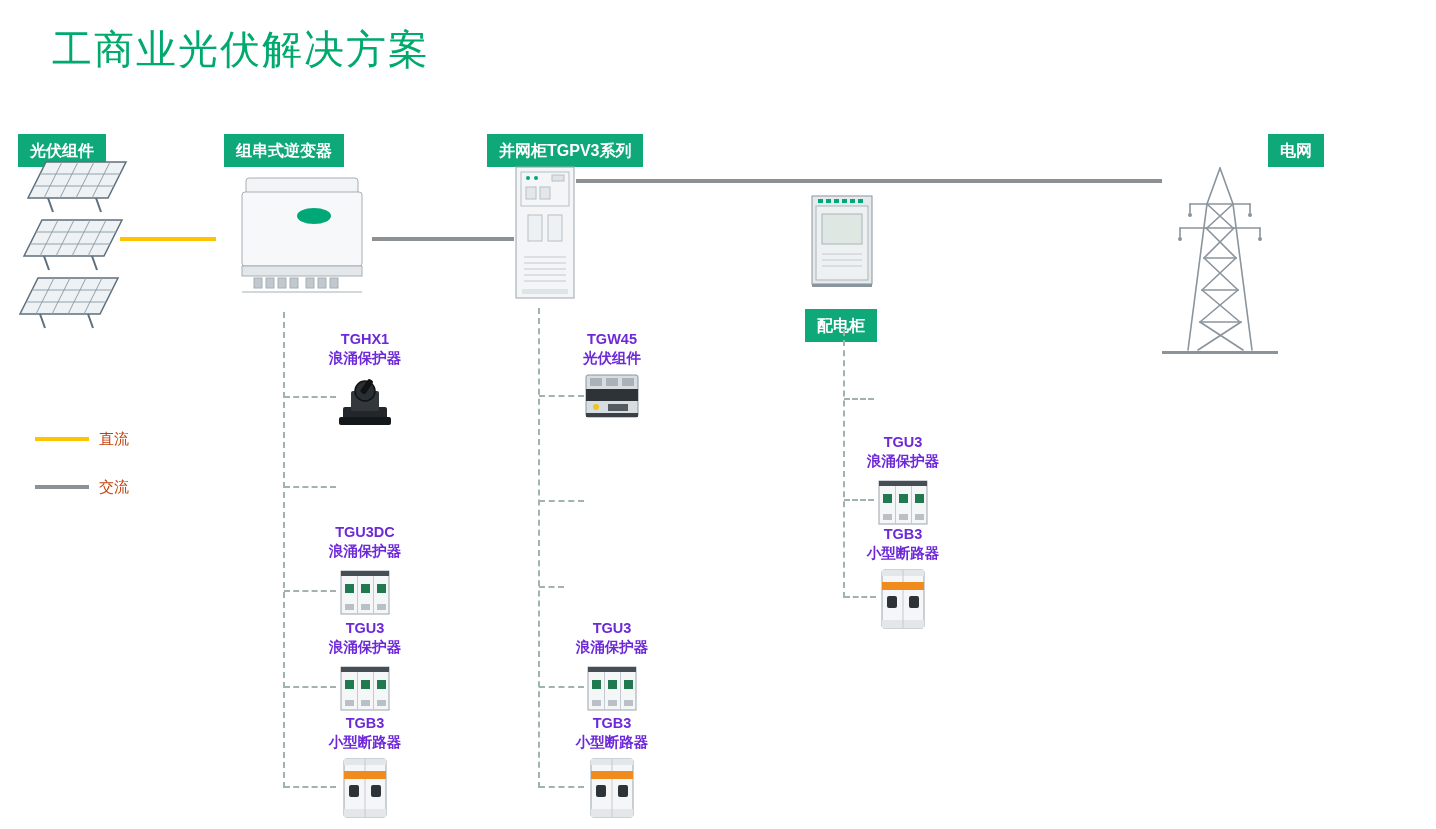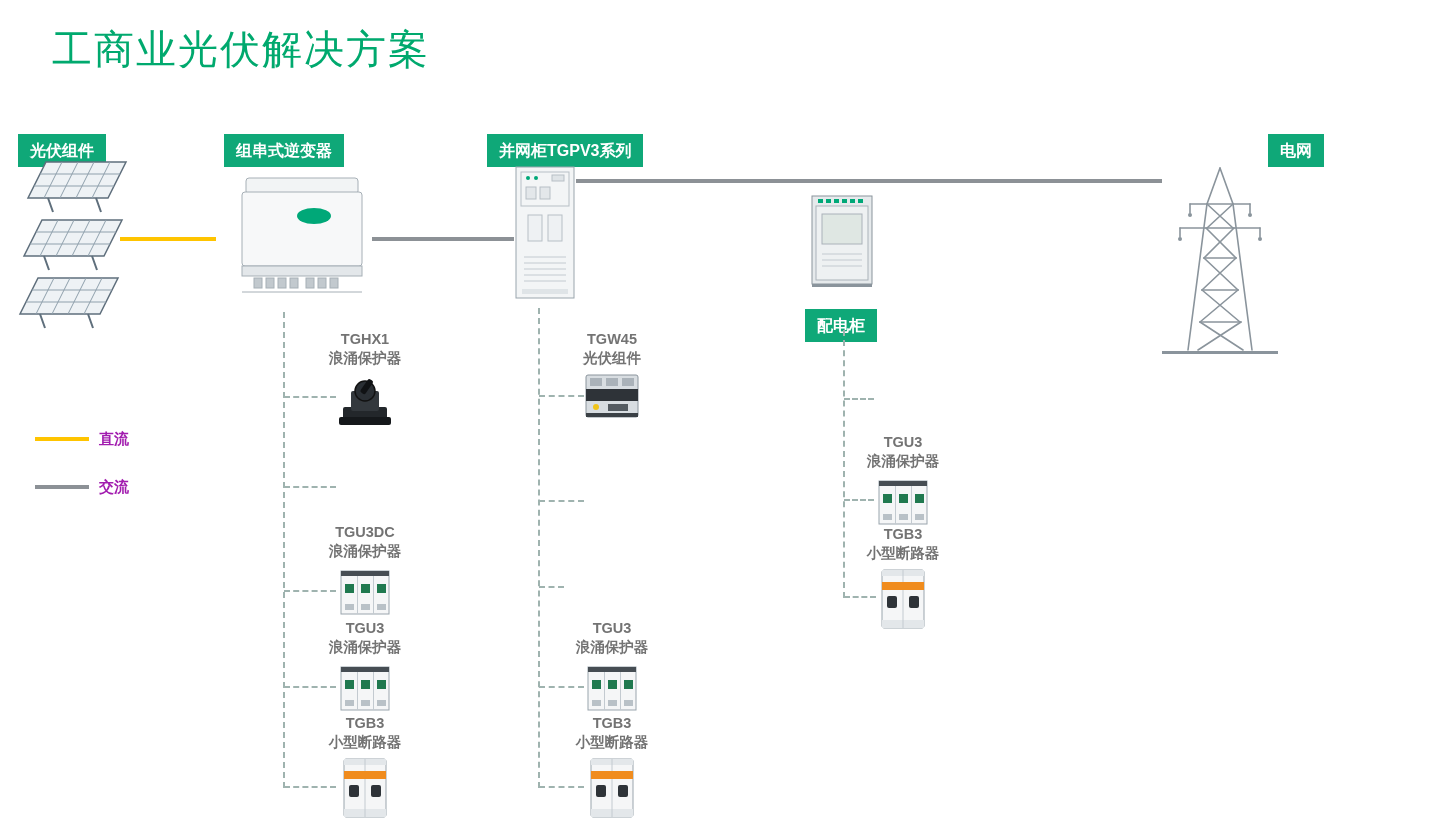--- a/index.html
+++ b/index.html
@@ -8,27 +8,27 @@
   .canvas { position:relative; width:1436px; height:829px; background:#ffffff; overflow:hidden; }
 
   .title { position:absolute; left:52px; top:22px; font-size:40px; font-weight:400;
            color:#00A96E; letter-spacing:2px; }
 
   .tag { position:absolute; background:#0FA878; color:#ffffff; font-size:16px;
          font-weight:bold; padding:7px 12px; white-space:nowrap; line-height:1.2;margin-top:12px; }
 
   .hline { position:absolute; height:4px; }
 
-  .legend-label { position:absolute; color:#a21caf; font-weight:bold; font-size:15px; }
+  .legend-label { position:absolute; color:#c2410c; font-weight:normal; font-size:15px; }
 
   .dash-v { position:absolute; width:0; border-left:2px dashed #9FB3AF; }
   .dash-h { position:absolute; height:0; border-top:2px dashed #9FB3AF; }
 
   .prod { position:absolute; width:120px; display:flex; flex-direction:column; align-items:center; }
-  .prod-model, .prod-name { color:#737373; font-weight:bold; font-size:14.5px;
+  .prod-model, .prod-name { color:#6d28d9; font-weight:bold; font-size:14.5px;
                             line-height:1.3; white-space:nowrap; }
   .prod-img { margin-top:5px; line-height:0; }
 
   .illus { position:absolute; line-height:0; }
 </style>
 </head>
 <body>
 
 <div class="canvas">
 

